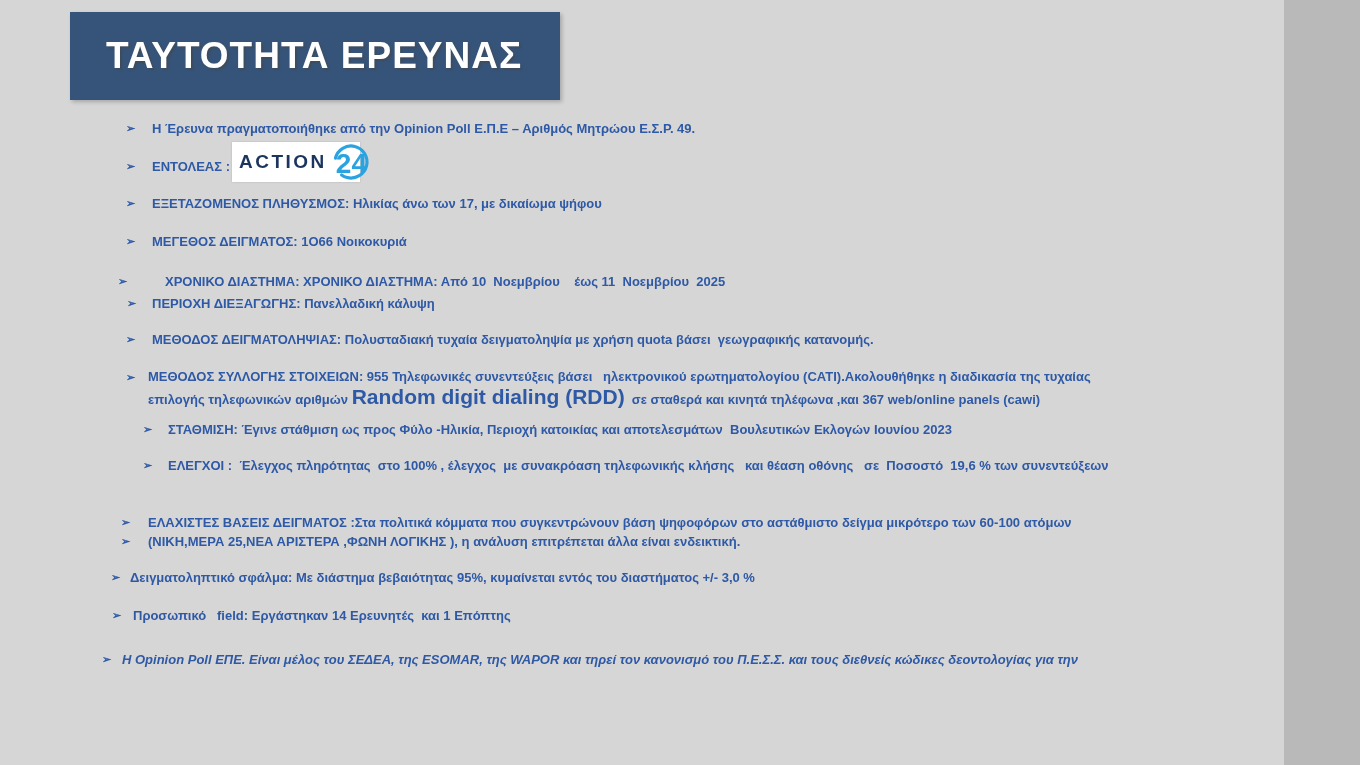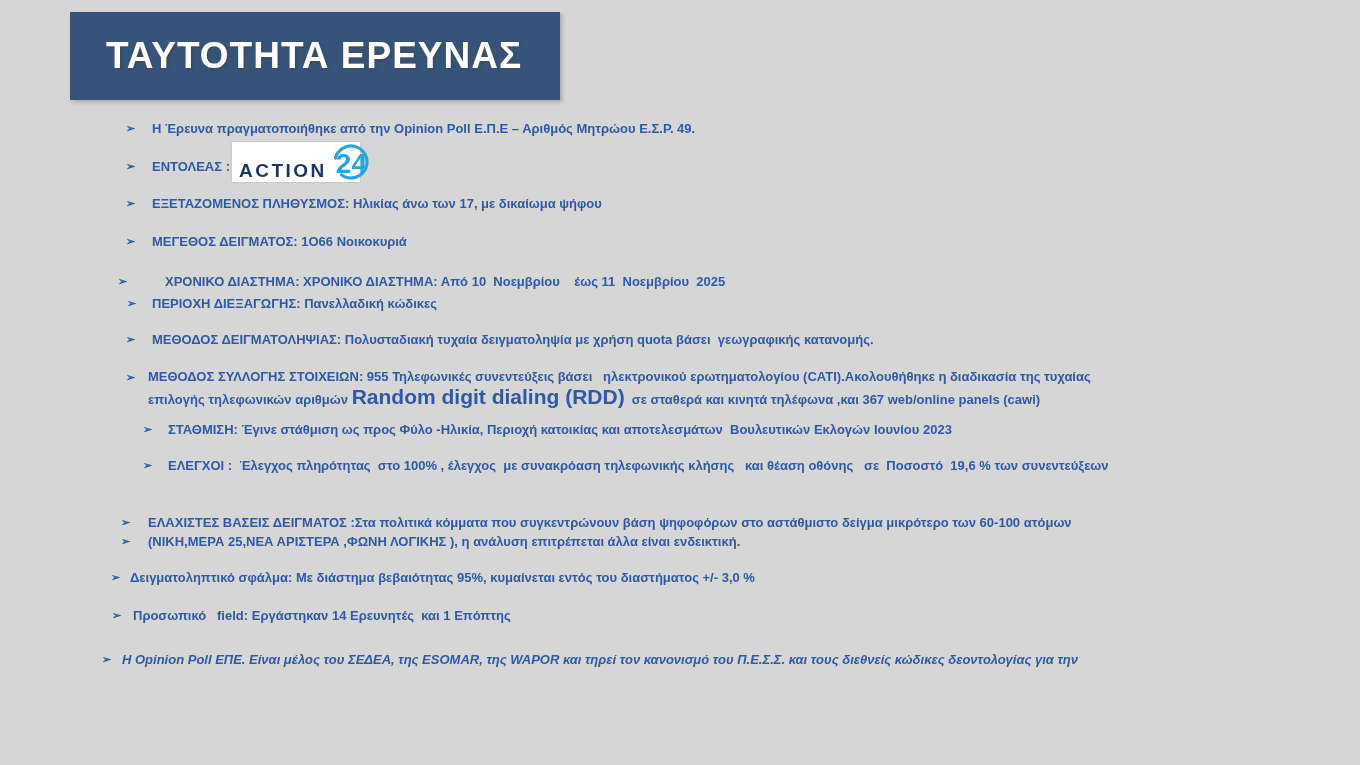--- a/index.html
+++ b/index.html
@@ -1,19 +1,19 @@
 <!DOCTYPE html>
 <html><head>
 <meta charset="utf-8">
 <style>
   html,body{margin:0;padding:0;}
   body{background:#b9b9b9;font-family:"Liberation Sans",sans-serif;}
   .slide{
-    position:relative;width:1360px;height:765px;background:#d6d6d6;
-    overflow:hidden;color:#2e59a6;
+    position:relative;width:1238px;height:765px;background:#d6d6d6;
+    overflow:hidden;color:#2e59a6;padding-left:46px;
   }
   
   .banner{
     position:absolute;left:70px;top:12px;width:490px;height:88px;
     background:#36547a;display:flex;align-items:center;
     box-shadow:2px 2px 4px rgba(0,0,0,0.22);
   }
   .banner .title{
     margin-left:36px;font-size:37px;font-weight:bold;color:#ffffff;
     letter-spacing:1px;text-shadow:2px 2px 2px rgba(70,70,70,0.55);
@@ -41,21 +41,21 @@
   .r10{left:143px;top:457px;} .r10 .arw{width:25px;}
   .r11{left:121px;top:514px;} .r11 .arw{width:27px;}
   .r12{left:121px;top:533px;} .r12 .arw{width:27px;}
   .r13{left:111px;top:569px;} .r13 .arw{width:19px;}
   .r14{left:112px;top:607px;} .r14 .arw{width:21px;}
   .r15{left:102px;top:651px;} .r15 .arw{width:20px;}
   .r15 .txt{line-height:17px;font-style:italic;}
   
   .logo{
     position:absolute;left:232px;top:142px;width:128px;height:40px;
-    background:#ffffff;display:flex;align-items:flex-end;
+    background:#ffffff;display:flex;align-items:center;
     box-shadow:0 0 2px rgba(0,0,0,0.15);
   }
   .logo-action{
     margin-left:7px;color:#1b355f;font-size:19px;font-weight:bold;
     letter-spacing:2.5px;white-space:pre;
   }
   .logo-24-wrap{position:relative;width:48px;height:40px;flex:0 0 auto;}
   .logo-24{
     position:absolute;left:9px;top:6px;color:#2aa3e0;
     font-size:28px;font-weight:bold;letter-spacing:0px;
@@ -101,21 +101,21 @@
     <span class="txt">ΜΕΓΕΘΟΣ ΔΕΙΓΜΑΤΟΣ: 1O66 Νοικοκυριά</span>
   </div>
 
   <div class="row r5">
     <span class="arw">➢</span>
     <span class="txt">ΧΡΟΝΙΚΟ ΔΙΑΣΤΗΜΑ: ΧΡΟΝΙΚΟ ΔΙΑΣΤΗΜΑ: Από 10  Νοεμβρίου    έως 11  Νοεμβρίου  2025</span>
   </div>
 
   <div class="row r6">
     <span class="arw">➢</span>
-    <span class="txt">ΠΕΡΙΟΧΗ ΔΙΕΞΑΓΩΓΗΣ: Πανελλαδική κώδικες</span>
+    <span class="txt">ΠΕΡΙΟΧΗ ΔΙΕΞΑΓΩΓΗΣ: Πανελλαδική κάλυψη</span>
   </div>
 
   <div class="row r7">
     <span class="arw">➢</span>
     <span class="txt">ΜΕΘΟΔΟΣ ΔΕΙΓΜΑΤΟΛΗΨΙΑΣ: Πολυσταδιακή τυχαία δειγματοληψία με χρήση quota βάσει  γεωγραφικής κατανομής.</span>
   </div>
 
   <div class="row r8 twoline">
     <span class="arw">➢</span>
     <span class="txt"><span>ΜΕΘΟΔΟΣ ΣΥΛΛΟΓΗΣ ΣΤΟΙΧΕΙΩΝ: 955 Τηλεφωνικές συνεντεύξεις βάσει   ηλεκτρονικού ερωτηματολογίου (CATI).Ακολουθήθηκε η διαδικασία της τυχαίας</span><br><span>επιλογής τηλεφωνικών αριθμών </span><span class="big">Random digit dialing (RDD)</span><span>  σε σταθερά και κινητά τηλέφωνα ,και 367 web/online panels (cawi)</span></span>

